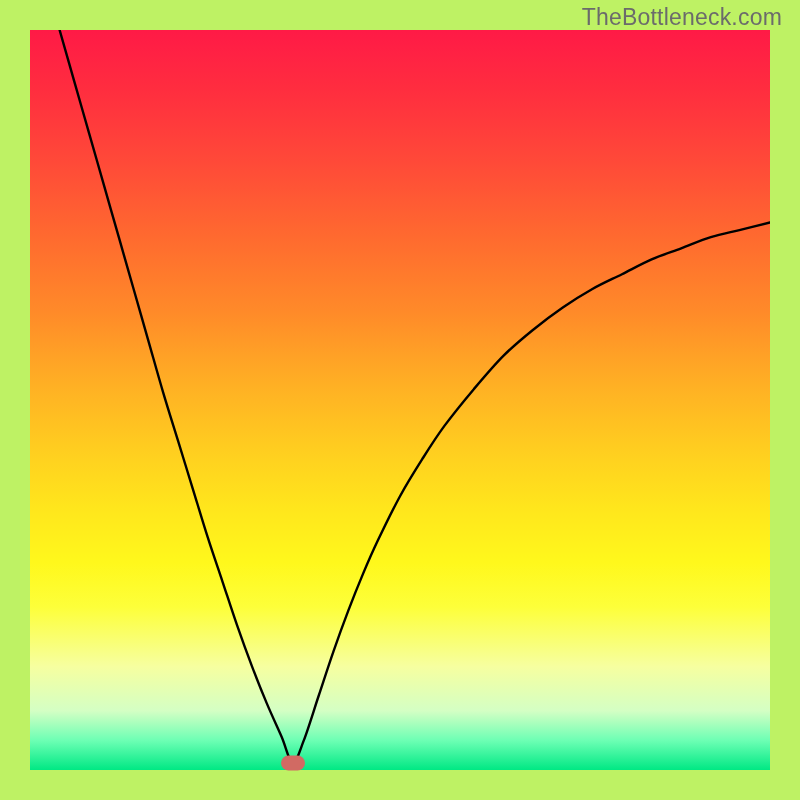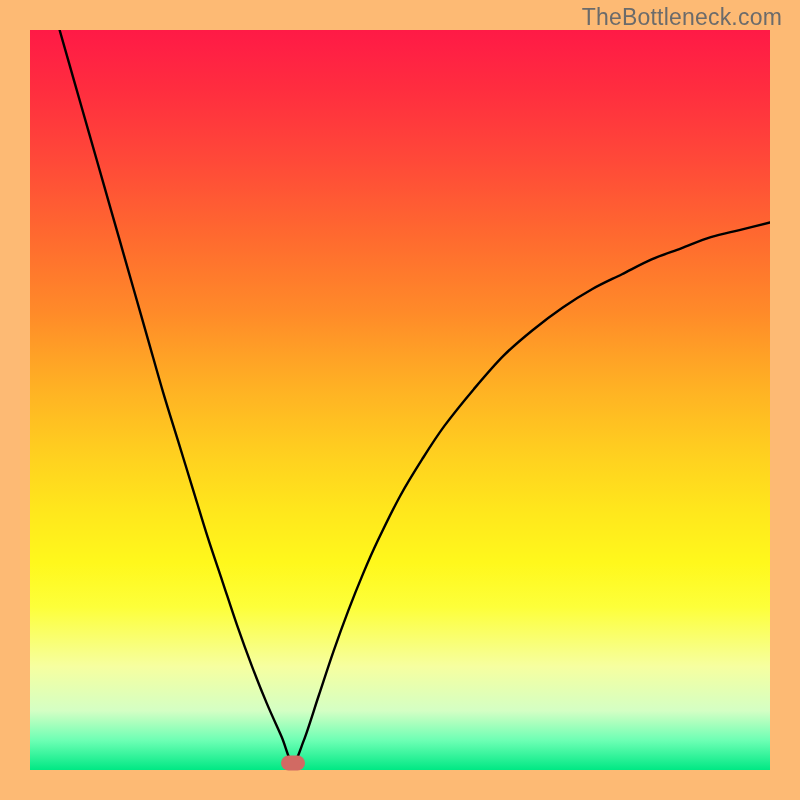--- a/index.html
+++ b/index.html
@@ -8,21 +8,21 @@
     width: 800px;
     height: 800px;
     background: #000;
     overflow: hidden;
     font-family: Arial, Helvetica, sans-serif;
   }
   .frame {
     position: relative;
     width: 800px;
     height: 800px;
-    background: #fdba74;
+    background: #bef264;
   }
   .watermark {
     position: absolute;
     top: 4px;
     right: 18px;
     color: #6b6b6b;
     font-size: 23px;
     font-weight: 400;
     letter-spacing: 0.2px;
   }

